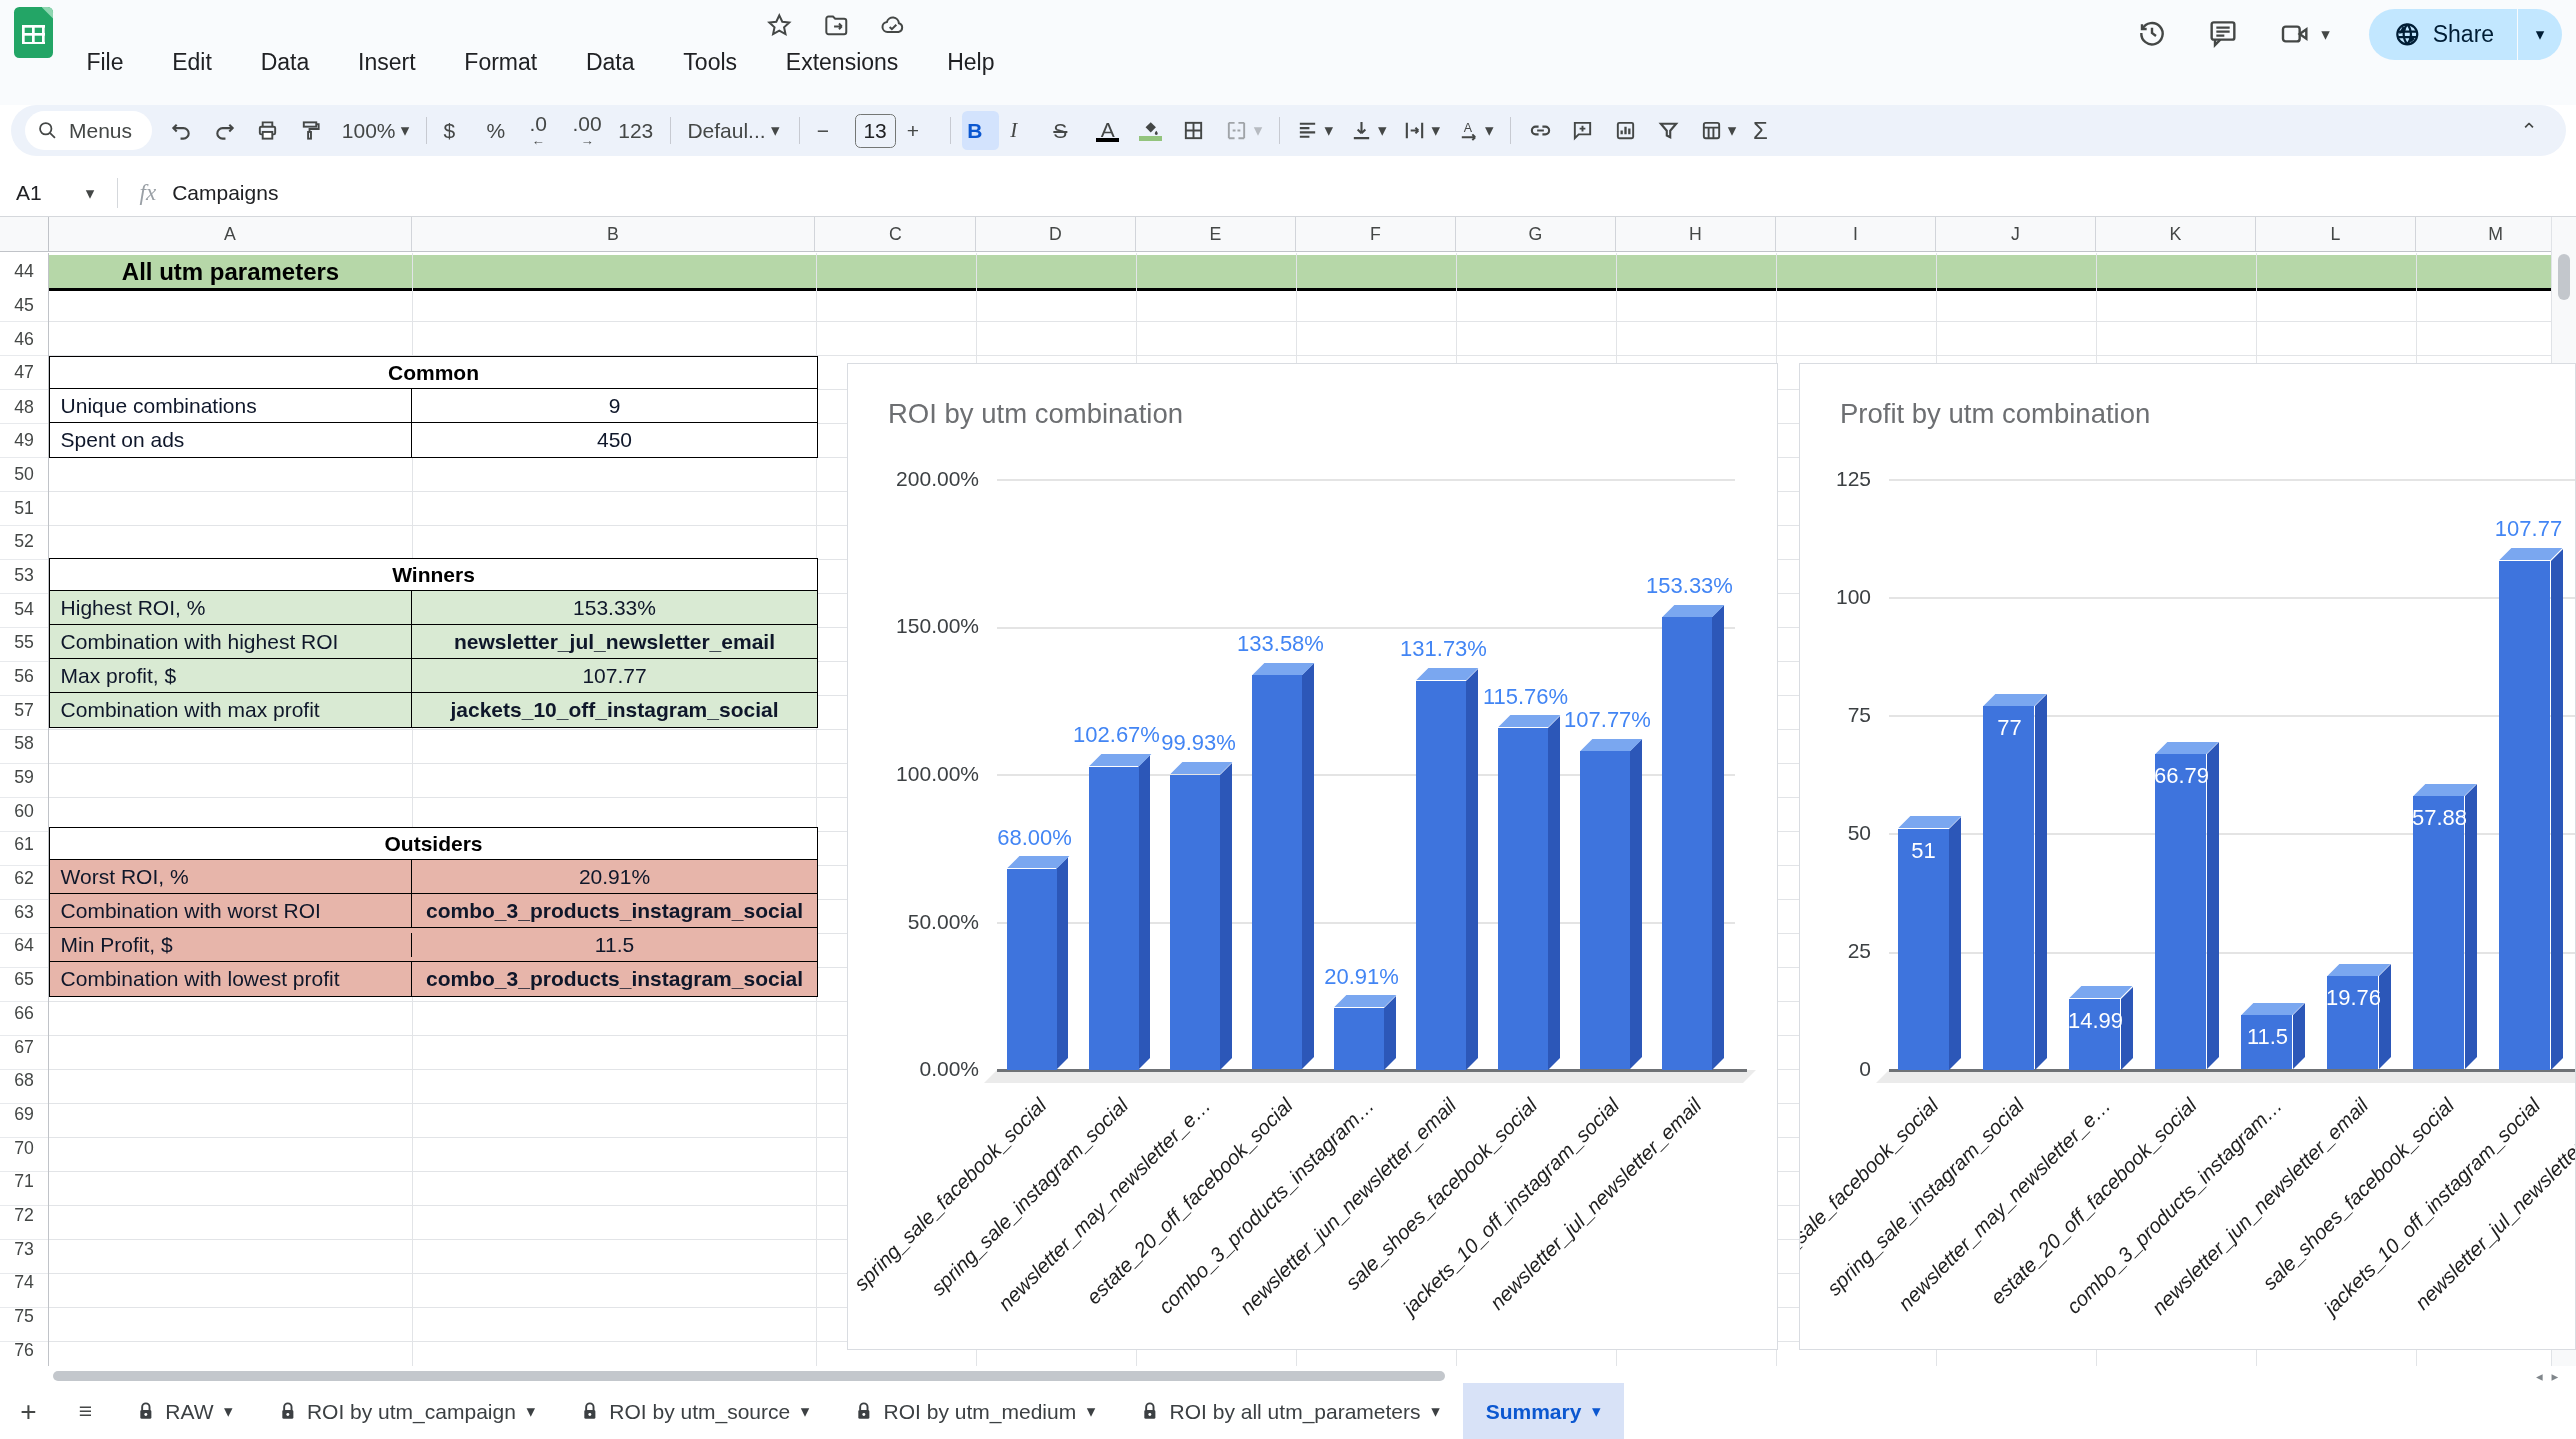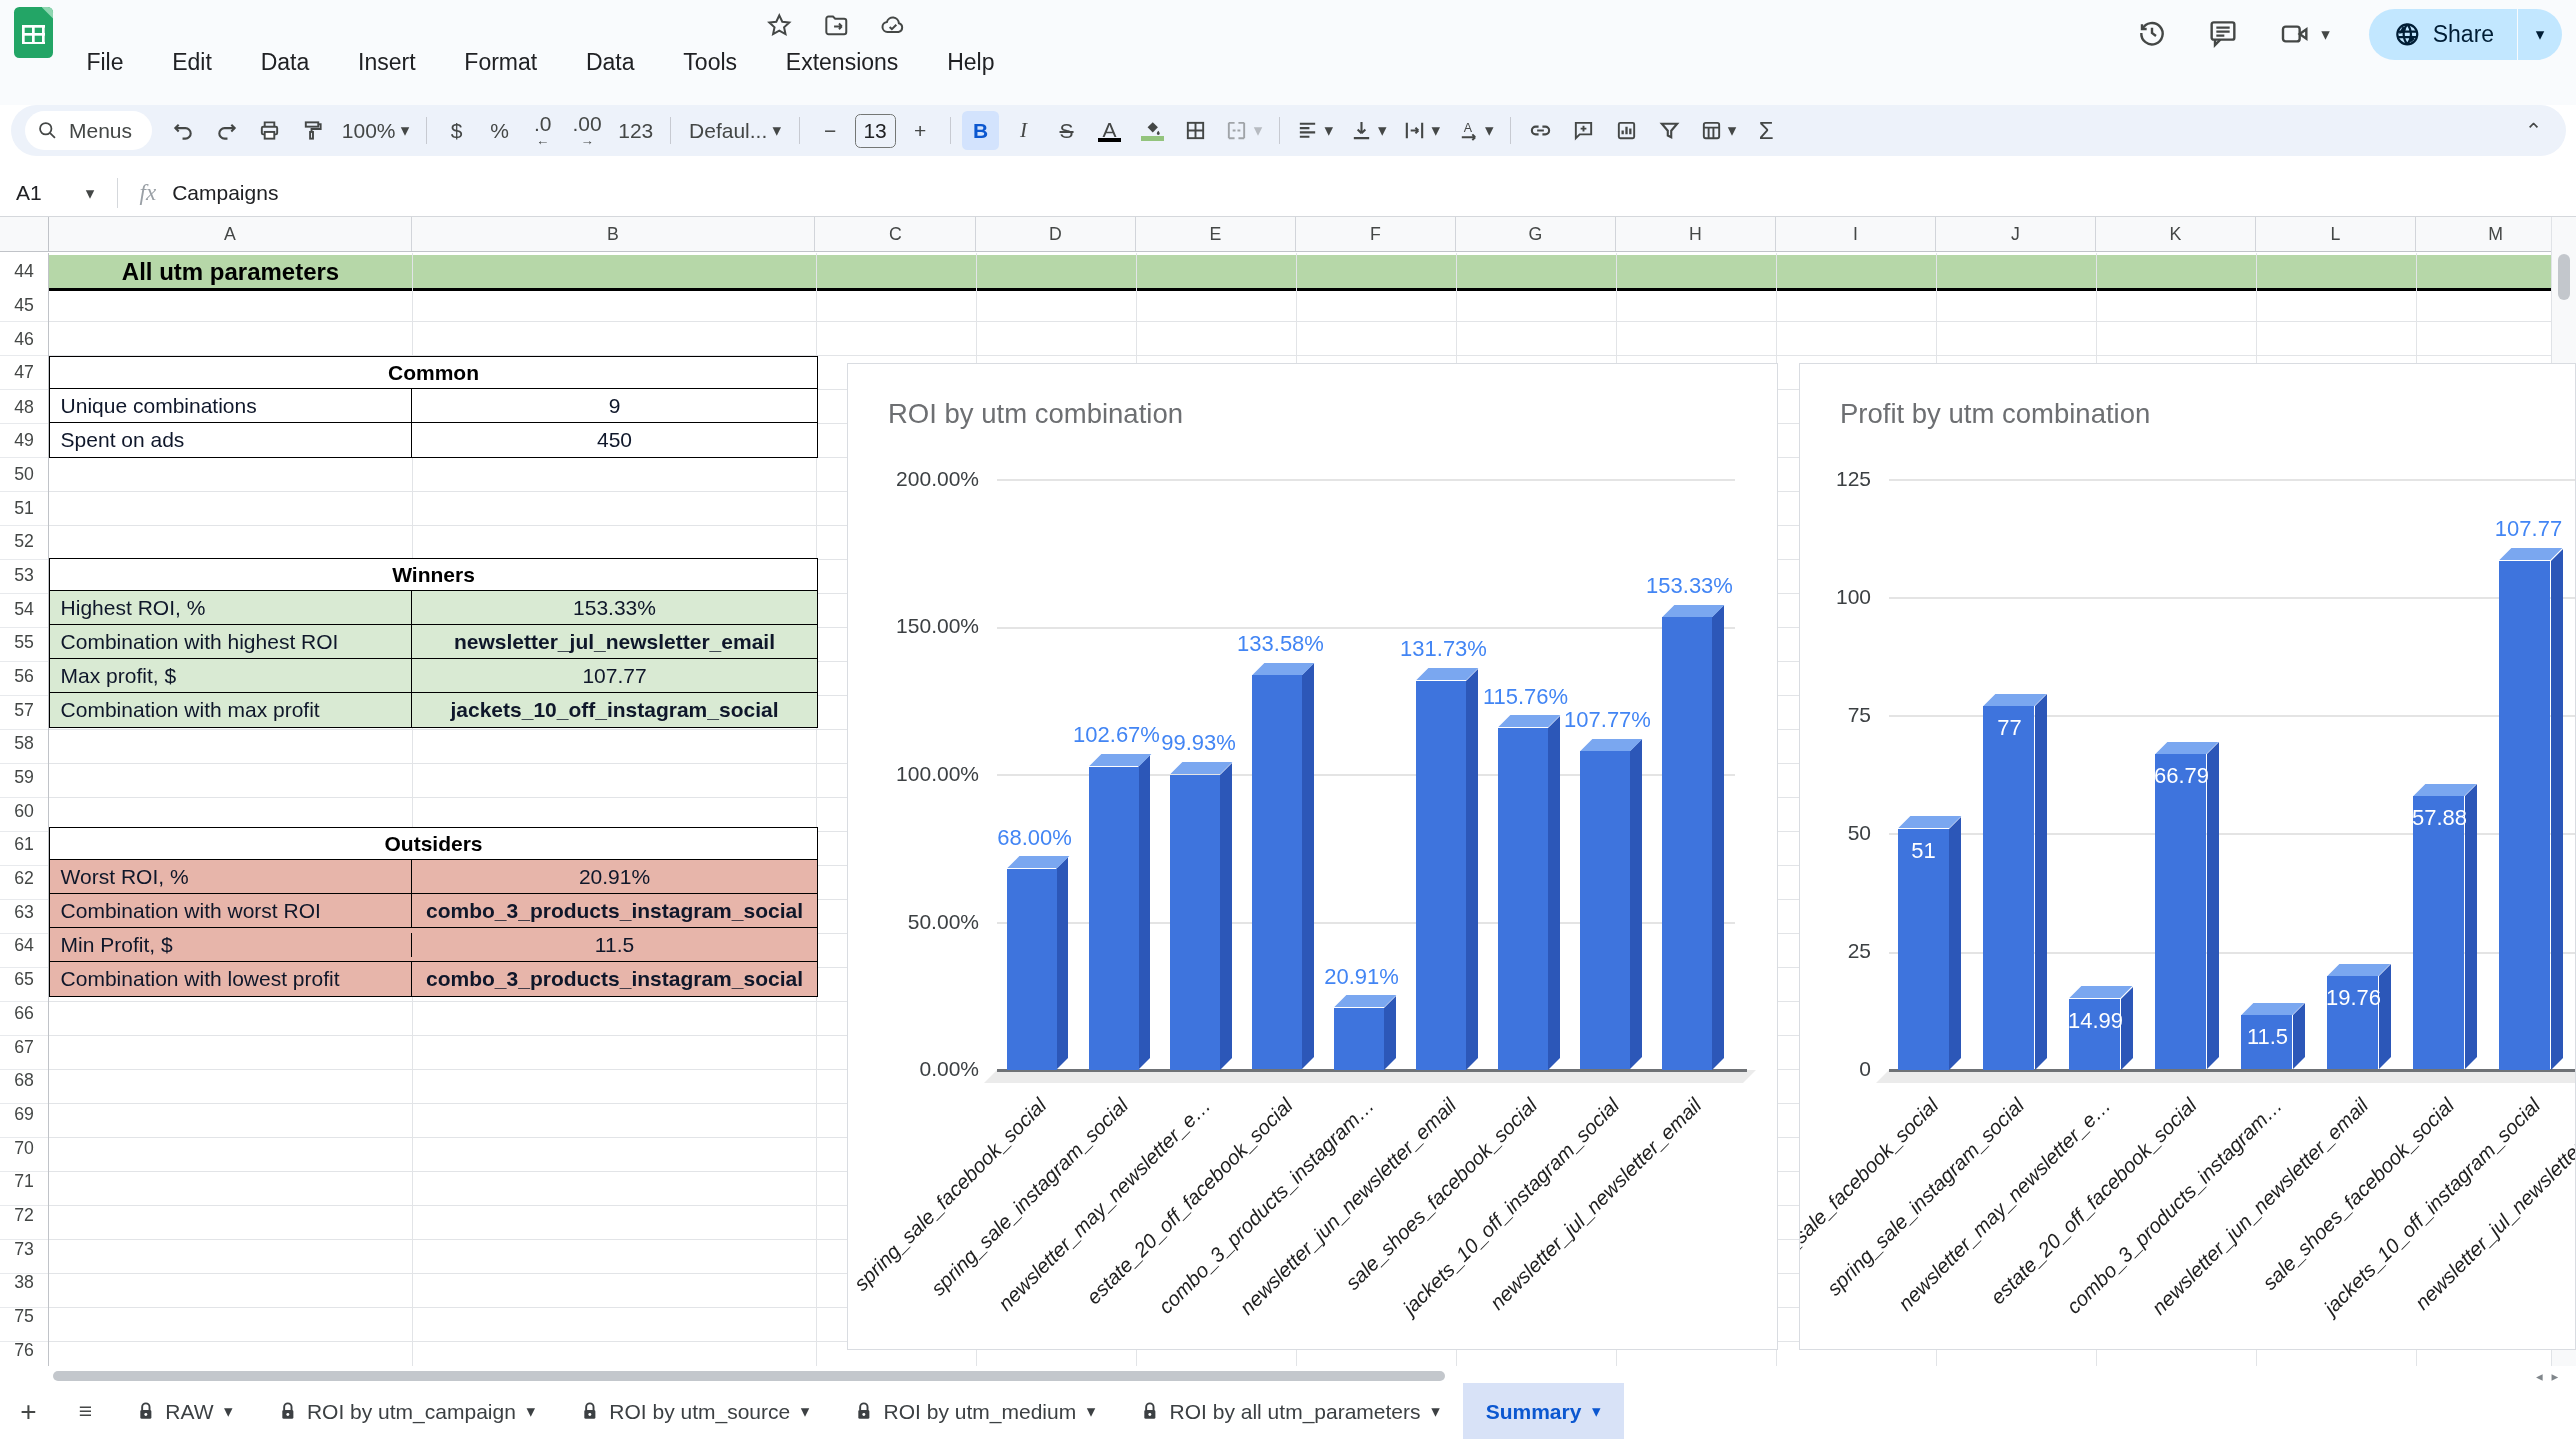--- a/index.html
+++ b/index.html
@@ -27,21 +27,21 @@
   #menubar .menu-item { font-size:23px; color:#202124; padding:2.7px 12.4px; border-radius:7px; cursor:default; }
   #top-right { position:absolute; right:14px; top:8.9px; display:flex; align-items:center; gap:39px; }
   #share-btn { display:flex; align-items:center; gap:12.4px; background:#c2e7ff; color:#001d35;
     border-radius:29px 0 0 29px; height:51px; padding:0 23px 0 25px; font-size:23px; font-weight:500; }
   #share-caret { background:#c2e7ff; height:51px; border-radius:0 29px 29px 0; display:flex; align-items:center;
     padding:0 17.7px; border-left:1.8px solid #f9fbfd; color:#001d35; }
   .caret { font-size:17px; line-height:1; color:inherit; }
   
   #toolbar { position:absolute; left:11px; top:105px; width:2555px; height:51px; background:#edf2fa; border-radius:26px;
     display:flex; align-items:center; padding:0 14px; gap:6px; color:#444746; }
-  .tb { display:flex; align-items:center; justify-content:center; min-width:37px; height:39px; border-radius:5.3px;
+  .tb { display:flex; align-items:center; justify-content:flex-start; min-width:37px; height:39px; border-radius:5.3px;
     font-size:21px; color:#444746; gap:5.3px; padding:0 5.3px; }
   .tb svg { display:block; }
   #menus-pill { background:#fff; border-radius:19.5px; height:39px; display:flex; align-items:center; gap:10.6px;
     padding:0 19.5px 0 12.4px; font-size:21px; color:#444746; margin-right:7px; }
   .tb-sep { width:0.9px; height:26.6px; background:#c7cad1; margin:0 5.3px; }
   .tb.active { background:#d3e3fd; }
   #font-name { font-size:21px; min-width:106px; }
   #font-size-box { width:41px; height:34px; border:1.3px solid #747775; border-radius:5.3px; display:flex;
     align-items:center; justify-content:center; font-size:21px; color:#202124; }
   .u-bar { display:inline-block; width:23px; height:4.4px; margin-top:-1.8px; }
@@ -400,21 +400,21 @@
     <div class="row-n" style="top: 675px; height: 34px;">64</div>
     <div class="row-n" style="top: 709px; height: 34px;">65</div>
     <div class="row-n" style="top: 743px; height: 34px;">66</div>
     <div class="row-n" style="top: 777px; height: 34px;">67</div>
     <div class="row-n" style="top: 810px; height: 34px;">68</div>
     <div class="row-n" style="top: 844px; height: 34px;">69</div>
     <div class="row-n" style="top: 878px; height: 34px;">70</div>
     <div class="row-n" style="top: 911px; height: 34px;">71</div>
     <div class="row-n" style="top: 945px; height: 34px;">72</div>
     <div class="row-n" style="top: 979px; height: 34px;">73</div>
-    <div class="row-n" style="top: 1012px; height: 34px;">38</div>
+    <div class="row-n" style="top: 1012px; height: 34px;">74</div>
     <div class="row-n" style="top: 1046px; height: 34px;">75</div>
     <div class="row-n" style="top: 1080px; height: 34px;">76</div>
   </div>
 <div id="grid-area">
   <div id="banner" style="background: rgb(182, 215, 168);"></div>
   <div id="banner-border"></div>
   <div id="banner-label">All utm parameters</div>
   <div id="row-lines"></div>
 <div class="vline" style="left: 363px;"></div>
     <div class="vline" style="left: 767px;"></div>

